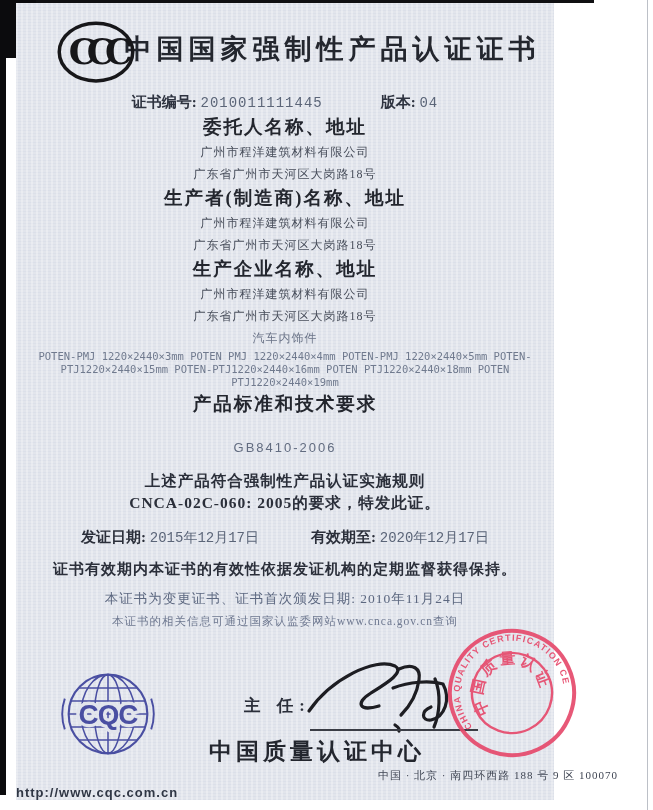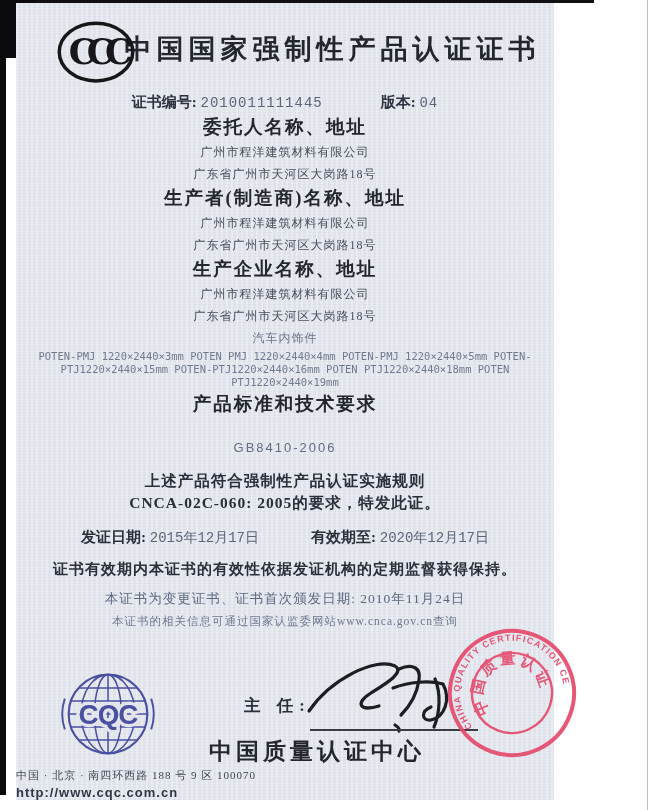--- a/index.html
+++ b/index.html
@@ -58,21 +58,21 @@
   .info-note{margin-top:6px;font-size:11.5px;letter-spacing:1px;color:#6e7890;}
 
   
   .cqc-logo{position:absolute;left:44px;top:663px;width:96px;height:96px;}
   .director{position:absolute;left:228px;top:692px;font-size:16.5px;font-weight:bold;
     letter-spacing:6px;color:#2b2f3a;white-space:nowrap;}
   .signature{position:absolute;left:282px;top:648px;width:170px;height:84px;}
   .sign-line{position:absolute;left:294px;top:726px;width:168px;height:2px;background:#3a3d45;}
   .org-name{position:absolute;left:0;top:733px;width:602px;text-align:center;
     font-size:23px;font-weight:bold;letter-spacing:4px;color:#23262e;}
-  .org-address{position:absolute;left:0;top:765px;width:602px;text-align:left;
+  .org-address{position:absolute;left:0;top:765px;width:602px;text-align:right;
     font-size:11px;letter-spacing:1px;color:#3f4553;}
   .org-url{position:absolute;left:0;top:782px;width:602px;text-align:left;
     font-size:13px;font-weight:bold;letter-spacing:1px;color:#2f3644;
     font-family:"Liberation Sans","DejaVu Sans",sans-serif;}
   .stamp{position:absolute;left:426px;top:620px;width:140px;height:140px;opacity:.92;}
 </style>
 </head>
 <body>
 
 <div class="scan-left-bar"></div>

